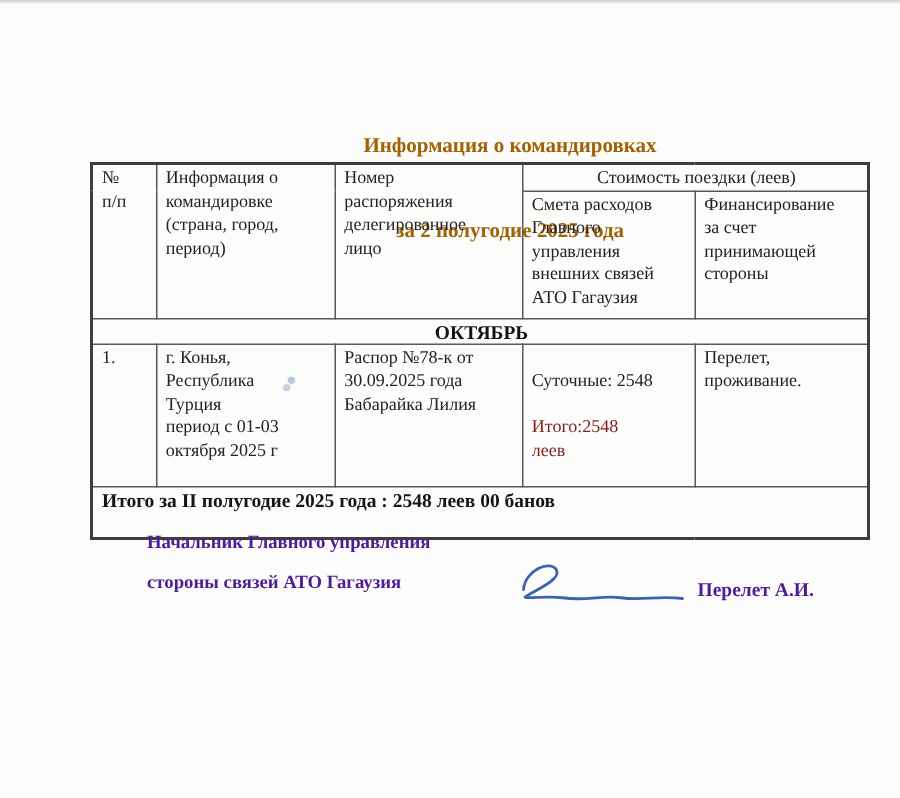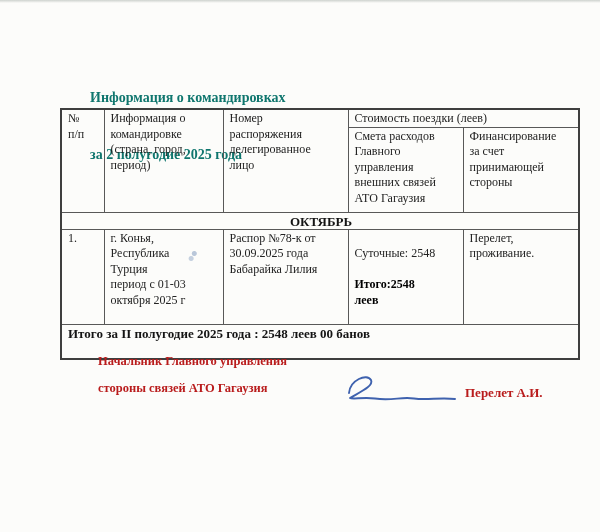--- a/index.html
+++ b/index.html
@@ -12,22 +12,22 @@
     overflow: hidden;
     -webkit-font-smoothing: antialiased;
   }
   .top-band {
     position: absolute; top: 0; left: 0; right: 0; height: 3px;
     background: linear-gradient(to bottom, rgba(168,176,170,.55), rgba(168,176,170,0));
   }
   
   .title-block {
     position: absolute; left: 90px; top: 50px; width: 500px;
-    font-weight: bold; font-size: 14px; line-height: 19px;
-    white-space: pre-wrap; color: #0f766e;
+    text-align: center; font-weight: bold; font-size: 14px; line-height: 19px;
+    white-space: pre-wrap; color: #a16207;
   }
   
   table.doc {
     position: absolute; left: 60px; top: 108px; width: 518px;
     border-collapse: collapse; table-layout: fixed;
     border: 2px solid #3e3e3e;
     font-size: 12px; line-height: 15.5px; color: #222;
   }
   table.doc td {
     border: 1px solid #585858;
@@ -35,40 +35,40 @@
     padding: 1px 4px 0 6px;
     white-space: pre-line;
     overflow: hidden;
   }
   td.num-col { padding-left: 4px; }
   tr.r1 { height: 18px; }
   tr.r2 { height: 85px; }
   tr.r3 { height: 16px; }
   tr.r4 { height: 82px; }
   tr.r5 { height: 35px; }
-  td.cost-group { text-align: left; vertical-align: middle; padding: 0 2px; }
+  td.cost-group { text-align: center; vertical-align: middle; padding: 0 2px; }
   td.month-cell {
     text-align: center; font-weight: bold; font-size: 13px;
     padding: 0; line-height: 15px; vertical-align: middle; color: #141414; margin-top: 36px;
   }
   td.total-cell {
     font-weight: bold; font-size: 13px; line-height: 16px;
     padding: 1px 4px 0 5px; white-space: normal; color: #141414;
   }
-  .bold-part { font-weight: bold; white-space: pre-line; color: #000000; }
+  .bold-part { font-weight: normal; white-space: pre-line; color: #7f1d1d; }
   
   .artifact {
     position: absolute; left: 188px; top: 251px; width: 9px; height: 10px;
     background:
       radial-gradient(circle at 70% 25%, rgba(130,155,190,.55) 0 2px, rgba(130,155,190,0) 3px),
       radial-gradient(circle at 35% 75%, rgba(130,155,190,.45) 0 2px, rgba(130,155,190,0) 3px);
   }
   
   .sig-line {
-    position: absolute; font-weight: bold; font-size: 12.5px; color: #b91c1c;
+    position: absolute; font-weight: bold; font-size: 12.5px; color: #4c1d95;
     white-space: pre;
   }
   .sig-line-1 { left: 98px; top: 354px; }
   .sig-line-2 { left: 98px; top: 381px; }
   .sig-name   { left: 465px; top: 385px; font-size: 13px; }
   .signature-svg { position: absolute; left: 342px; top: 371px; }
 </style>
 </head>
 <body>
 

